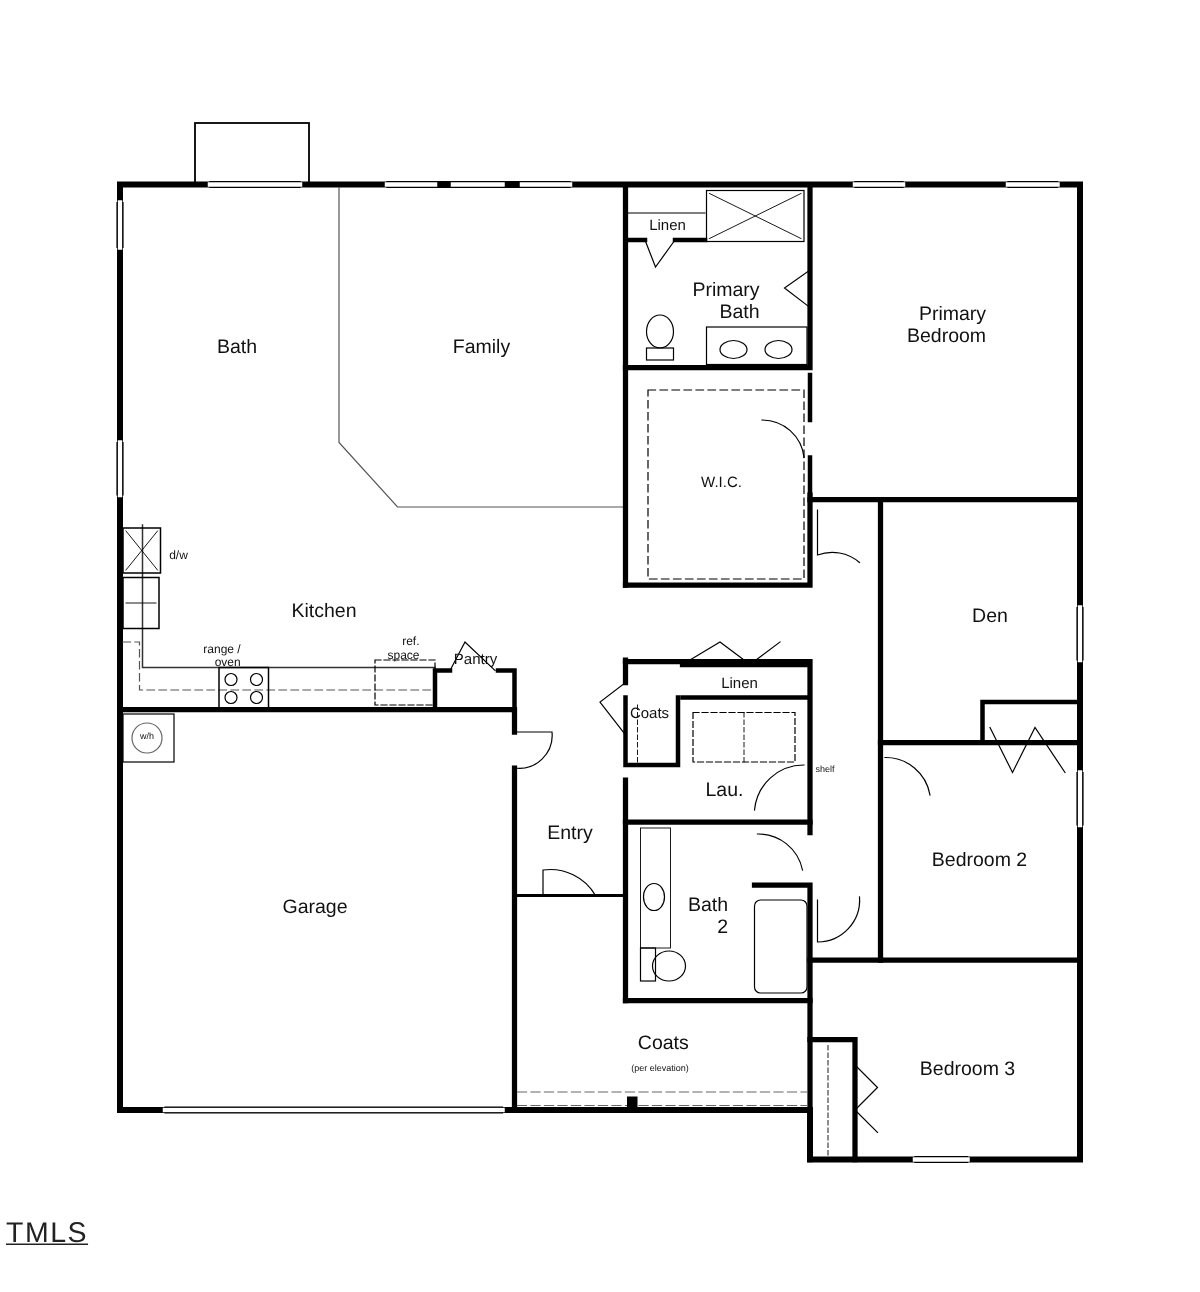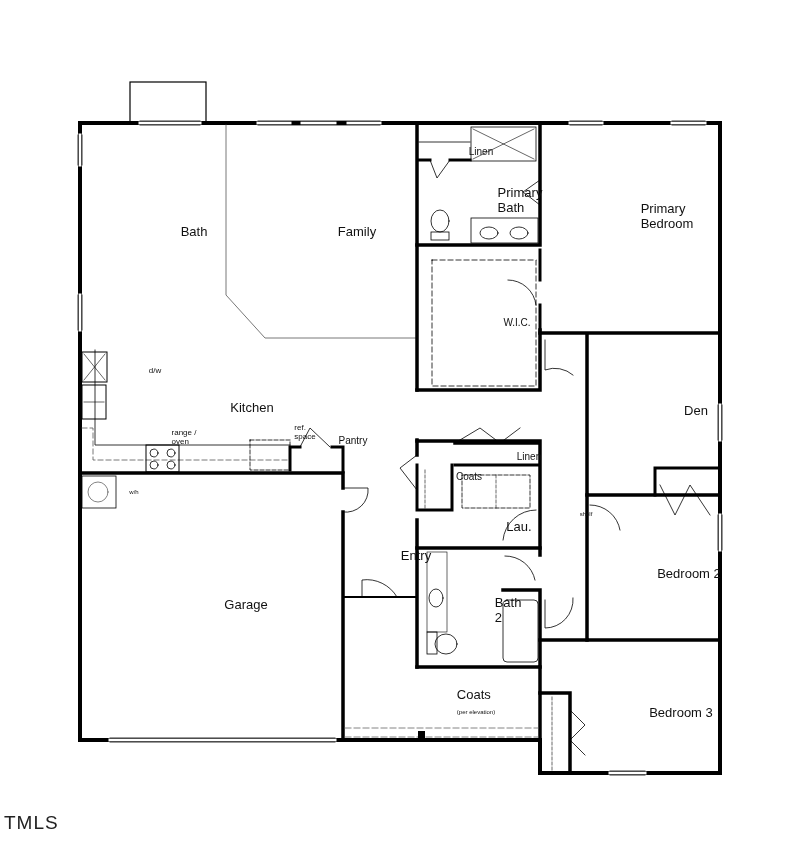--- a/index.html
+++ b/index.html
@@ -1,22 +1,22 @@
 <!DOCTYPE html>
 <html><head>
 <meta charset="utf-8">
 <style>
   html, body { margin:0; padding:0; background:#ffffff; }
   body { width:800px; height:861px; position:relative; overflow:hidden; font-family:"Liberation Sans", sans-serif; color:#111; }
   svg { position:absolute; left:0; top:0; }
-  .lbl { position:absolute; transform:translate(-50%,-50%); text-align:left; white-space:nowrap; font-size:13px; line-height:15px; color:#111;margin-left:36px; }
+  .lbl { position:absolute; transform:translate(-50%,-50%); text-align:right; white-space:nowrap; font-size:13px; line-height:15px; color:#111; }
   .sm { font-size:8px; line-height:9px; }
   .xs { font-size:6px; line-height:7px; }
   .md { font-size:10px; line-height:11px; }
-  .logo { position:absolute; left:4px; top:812px; font-size:19px; letter-spacing:1px; color:#222; }
+  .logo { position:absolute; left:4px; top:812px; font-size:19px; letter-spacing:1px; color:#222;text-decoration:underline; }
 </style>
 </head>
 <body>
 
 <svg width="800" height="861" viewBox="0 0 800 861">
   <g fill="none" stroke="#000" stroke-linecap="square">
 
     <rect x="130" y="82" width="76" height="40" stroke-width="1.2" fill="#fff"></rect>
 
     <path d="M80 123 H720 V773 H540 V740 H80 Z" stroke-width="4"></path>

